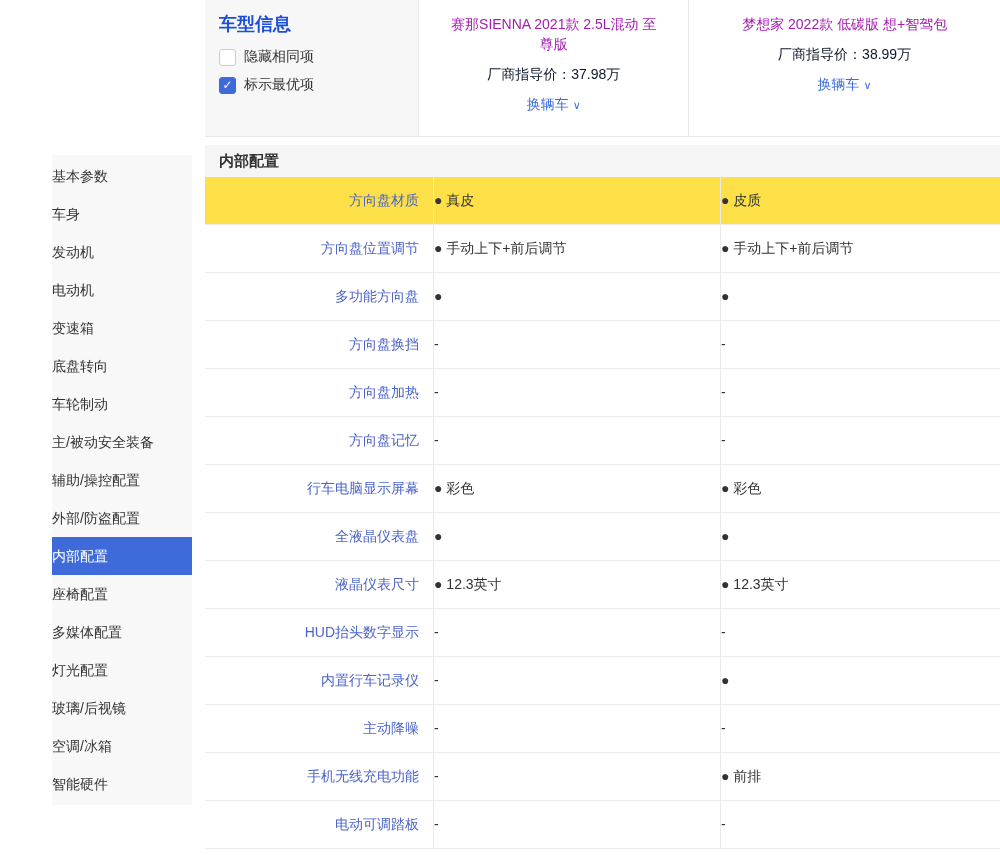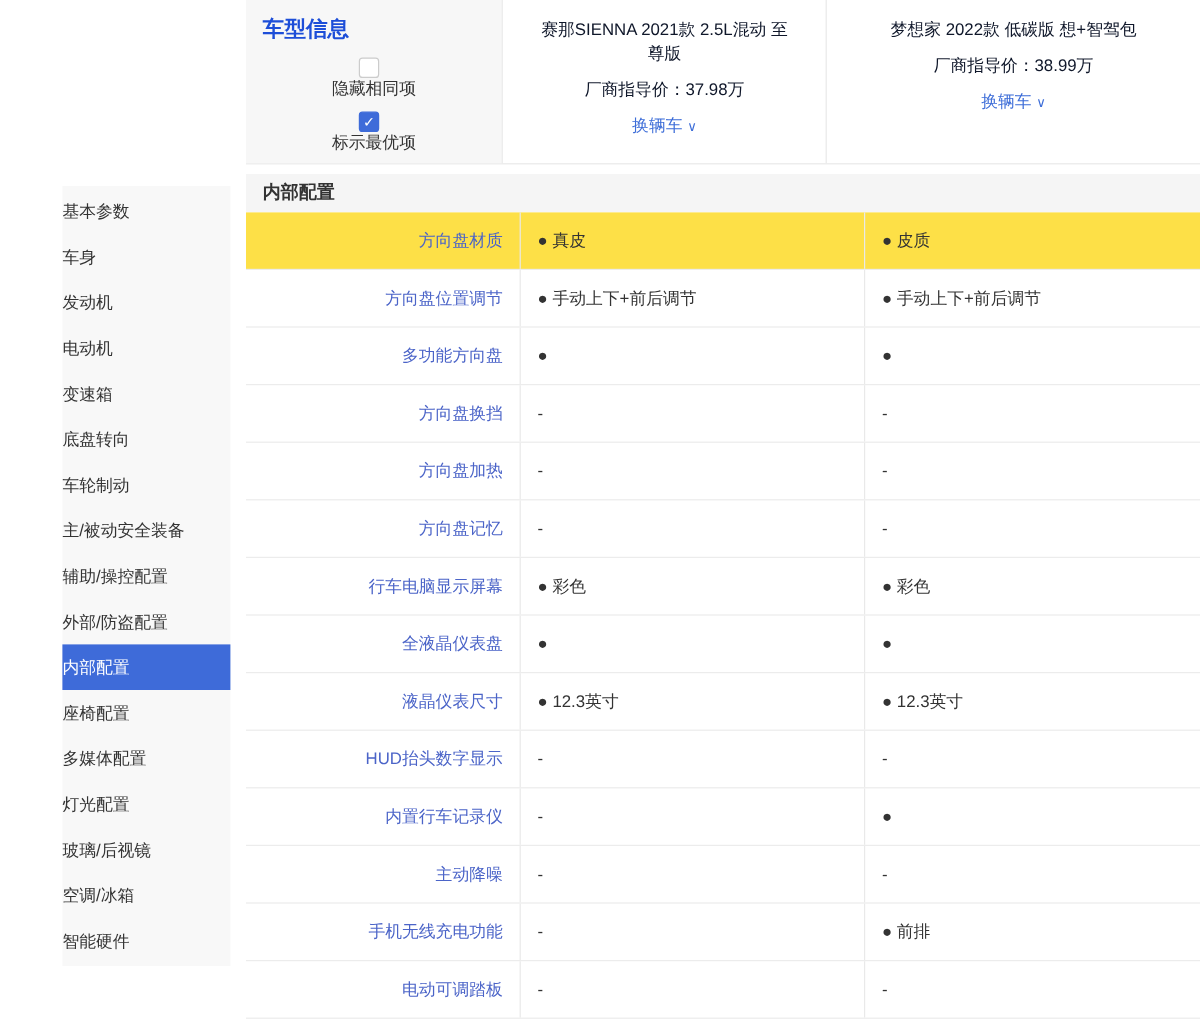--- a/index.html
+++ b/index.html
@@ -11,42 +11,42 @@
   .sidebar { position:absolute; left:52px; top:155px; width:140px; background:#f8f8f8; padding:2px 0; }
   .side-item { height:38px; line-height:38px; font-size:14px; color:#333; cursor:pointer; }
   .side-item.active { background:#3e6bd9; color:#fff; }
 
   
   .main { position:absolute; left:205px; top:0; width:795px; }
 
   .compare-header { display:flex; height:137px; border-bottom:1px solid #e9e9e9; }
   .info-cell { width:228px; background:#f7f7f7; padding:12px 14px; }
   .page-title { font-size:18px; font-weight:bold; color:#1d4ed8; margin-bottom:12px; }
-  .chk { display:flex; align-items:center; margin-top:10px; font-size:14px; color:#333; cursor:pointer;flex-direction:column; }
+  .chk { display:flex; align-items:center; margin-top:10px; font-size:14px; color:#333; cursor:pointer; }
   .chk-box { width:17px; height:17px; border:1px solid #ccc; border-radius:3px; background:#fff; margin-right:8px;
              display:inline-flex; align-items:center; justify-content:center; font-size:12px; }
   .chk-box.checked { background:#3e6bd9; border-color:#3e6bd9; color:#fff; font-weight:bold; }
 
   .car-cell { border-left:1px solid #e9e9e9; text-align:center; padding:14px 28px 0; }
   .car-cell.c1 { width:287px; }
   .car-cell.c2 { width:332px; }
-  .car-name { font-size:14px; color:#0f172a; line-height:20px; }
+  .car-name { font-size:14px; color:#a21caf; line-height:20px; }
   .car-price { margin-top:12px; font-size:14px; color:#0f172a; }
   .switch-car { margin-top:12px; font-size:14px; color:#3d6dd8; cursor:pointer; }
   .chev { font-size:11px; margin-left:4px; }
 
   .section-bar { margin-top:8px; height:32px; line-height:32px; background:#f5f5f5; font-size:15px;
                  font-weight:bold; color:#333; padding-left:14px; }
 
   .rows { width:795px; }
   .row { display:flex; height:48px; border-bottom:1px solid #ececec; }
   .row.hl { background:#fde047; }
   .cell { line-height:47px; font-size:14px; white-space:nowrap; overflow:hidden; }
   .cell.label { width:228px; text-align:right; padding-right:14px; color:#4b64c8; cursor:pointer; }
-  .cell.val { border-left:1px solid #e9e9e9; padding-left:14px; color:#333; }
+  .cell.val { border-left:1px solid #e9e9e9; color:#333; }
   .cell.v1 { width:287px; }
   .cell.v2 { width:280px; }
 </style>
 </head>
 <body>
 
 <div class="page">
 
   <aside class="sidebar">
       <div class="side-item">基本参数</div>

